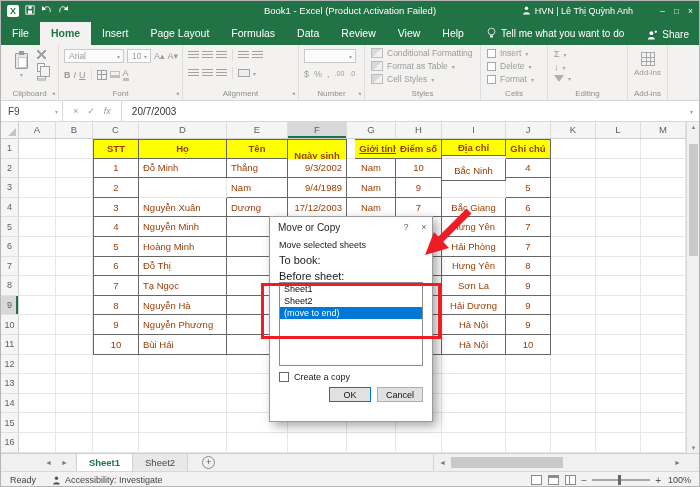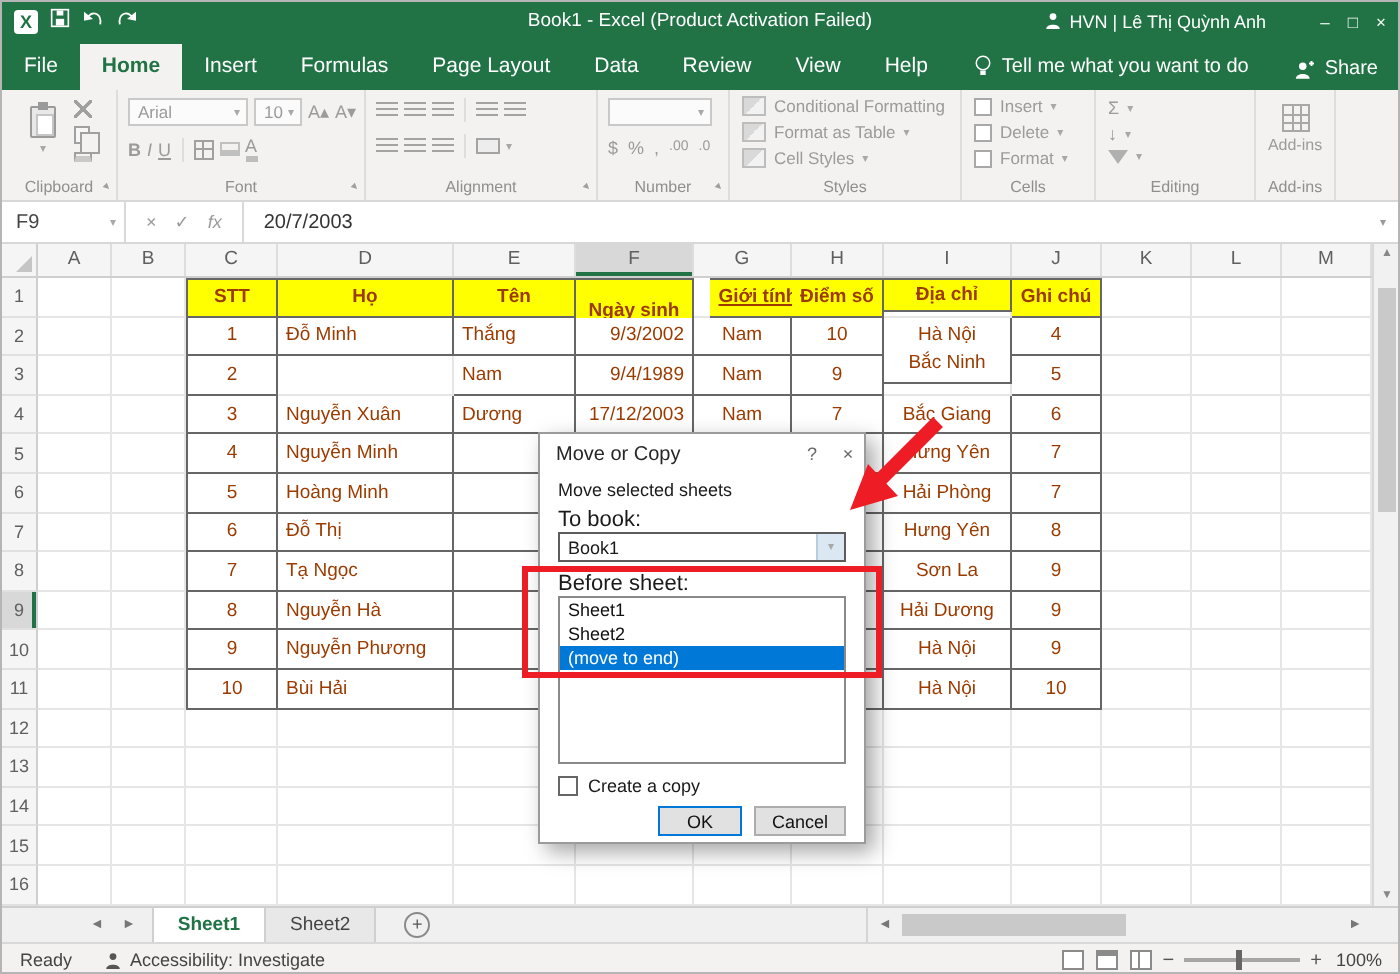--- a/index.html
+++ b/index.html
@@ -209,22 +209,22 @@
       <span>□</span>
       <span>×</span>
     </span>
   </div>
 
   <div class="tabsrow">
     <div style="display:flex;align-items:flex-end;">
         <div class="rtab">File</div>
         <div class="rtab active">Home</div>
         <div class="rtab">Insert</div>
+        <div class="rtab">Page Layout</div>
         <div class="rtab">Formulas</div>
-        <div class="rtab">Page Layout</div>
         <div class="rtab">Data</div>
         <div class="rtab">Review</div>
         <div class="rtab">View</div>
         <div class="rtab">Help</div>
       </div>
     <div class="tellme">
       <svg width="9" height="12" viewBox="0 0 12 15">
           <circle cx="6" cy="5.5" r="4.5" fill="none" stroke="#fff"></circle>
           <rect x="4.2" y="10.5" width="3.6" height="3" fill="#fff"></rect>
         </svg>
@@ -478,21 +478,21 @@
       <div class="tcell right" style="left: 287px; top: 19.6px; width: 59px; height: 19.6px;">9/3/2002</div>
       <div class="tcell center" style="left: 346px; top: 19.6px; width: 49px; height: 19.6px;">Nam</div>
       <div class="tcell center" style="left: 395px; top: 19.6px; width: 46px; height: 19.6px;">10</div>
       <div class="tcell center" style="left: 441px; top: 19.6px; width: 64px; height: 19.6px;">Hà Nội</div>
       <div class="tcell center" style="left: 505px; top: 19.6px; width: 45px; height: 19.6px;">4</div>
       <div class="tcell center tl" style="left: 92px; top: 39.2px; width: 46px; height: 19.6px;">2</div>
       <div class="tcell left" style="left: 226px; top: 39.2px; width: 61px; height: 19.6px;">Nam</div>
       <div class="tcell right" style="left: 287px; top: 39.2px; width: 59px; height: 19.6px;">9/4/1989</div>
       <div class="tcell center" style="left: 346px; top: 39.2px; width: 49px; height: 19.6px;">Nam</div>
       <div class="tcell center" style="left: 395px; top: 39.2px; width: 46px; height: 19.6px;">9</div>
-      <div class="tcell center" style="left: 441px; top: 33px; width: 64px; height: 19.6px;">Bắc Ninh</div>
+      <div class="tcell center" style="left: 441px; top: 22px; width: 64px; height: 19.6px;">Bắc Ninh</div>
       <div class="tcell center" style="left: 505px; top: 39.2px; width: 45px; height: 19.6px;">5</div>
       <div class="tcell center tl" style="left: 92px; top: 58.8px; width: 46px; height: 19.6px;">3</div>
       <div class="tcell left" style="left: 138px; top: 58.8px; width: 88px; height: 19.6px;">Nguyễn Xuân</div>
       <div class="tcell left" style="left: 226px; top: 58.8px; width: 61px; height: 19.6px;">Dương</div>
       <div class="tcell right" style="left: 287px; top: 58.8px; width: 59px; height: 19.6px;">17/12/2003</div>
       <div class="tcell center" style="left: 346px; top: 58.8px; width: 49px; height: 19.6px;">Nam</div>
       <div class="tcell center" style="left: 395px; top: 58.8px; width: 46px; height: 19.6px;">7</div>
       <div class="tcell center" style="left: 441px; top: 58.8px; width: 64px; height: 19.6px;">Bắc Giang</div>
       <div class="tcell center" style="left: 505px; top: 58.8px; width: 45px; height: 19.6px;">6</div>
       <div class="tcell center tl" style="left: 92px; top: 78.4px; width: 46px; height: 19.6px;">4</div>
@@ -563,26 +563,20 @@
     <div class="dtitle">
       <span>Move or Copy</span>
       <div class="dbtns">
         <span class="dbtn">?</span>
         <span class="dbtn">×</span>
       </div>
     </div>
     <div class="dbody">
       <div class="dsub">Move selected sheets</div>
       <div class="dlabel">To book:</div>
-      <div class="combo">
-        <span class="cval">Book1</span>
-        <span class="cbtn">
-            <span class="chev">▾</span>
-          </span>
-      </div>
       <div class="dlabel bs">Before sheet:</div>
       <div class="listbox">
           <div class="litem">Sheet1</div>
           <div class="litem">Sheet2</div>
           <div class="litem sel">(move to end)</div>
         </div>
       <div class="chkrow">
         <span class="chk"></span>
         <span>Create a copy</span>
       </div>

